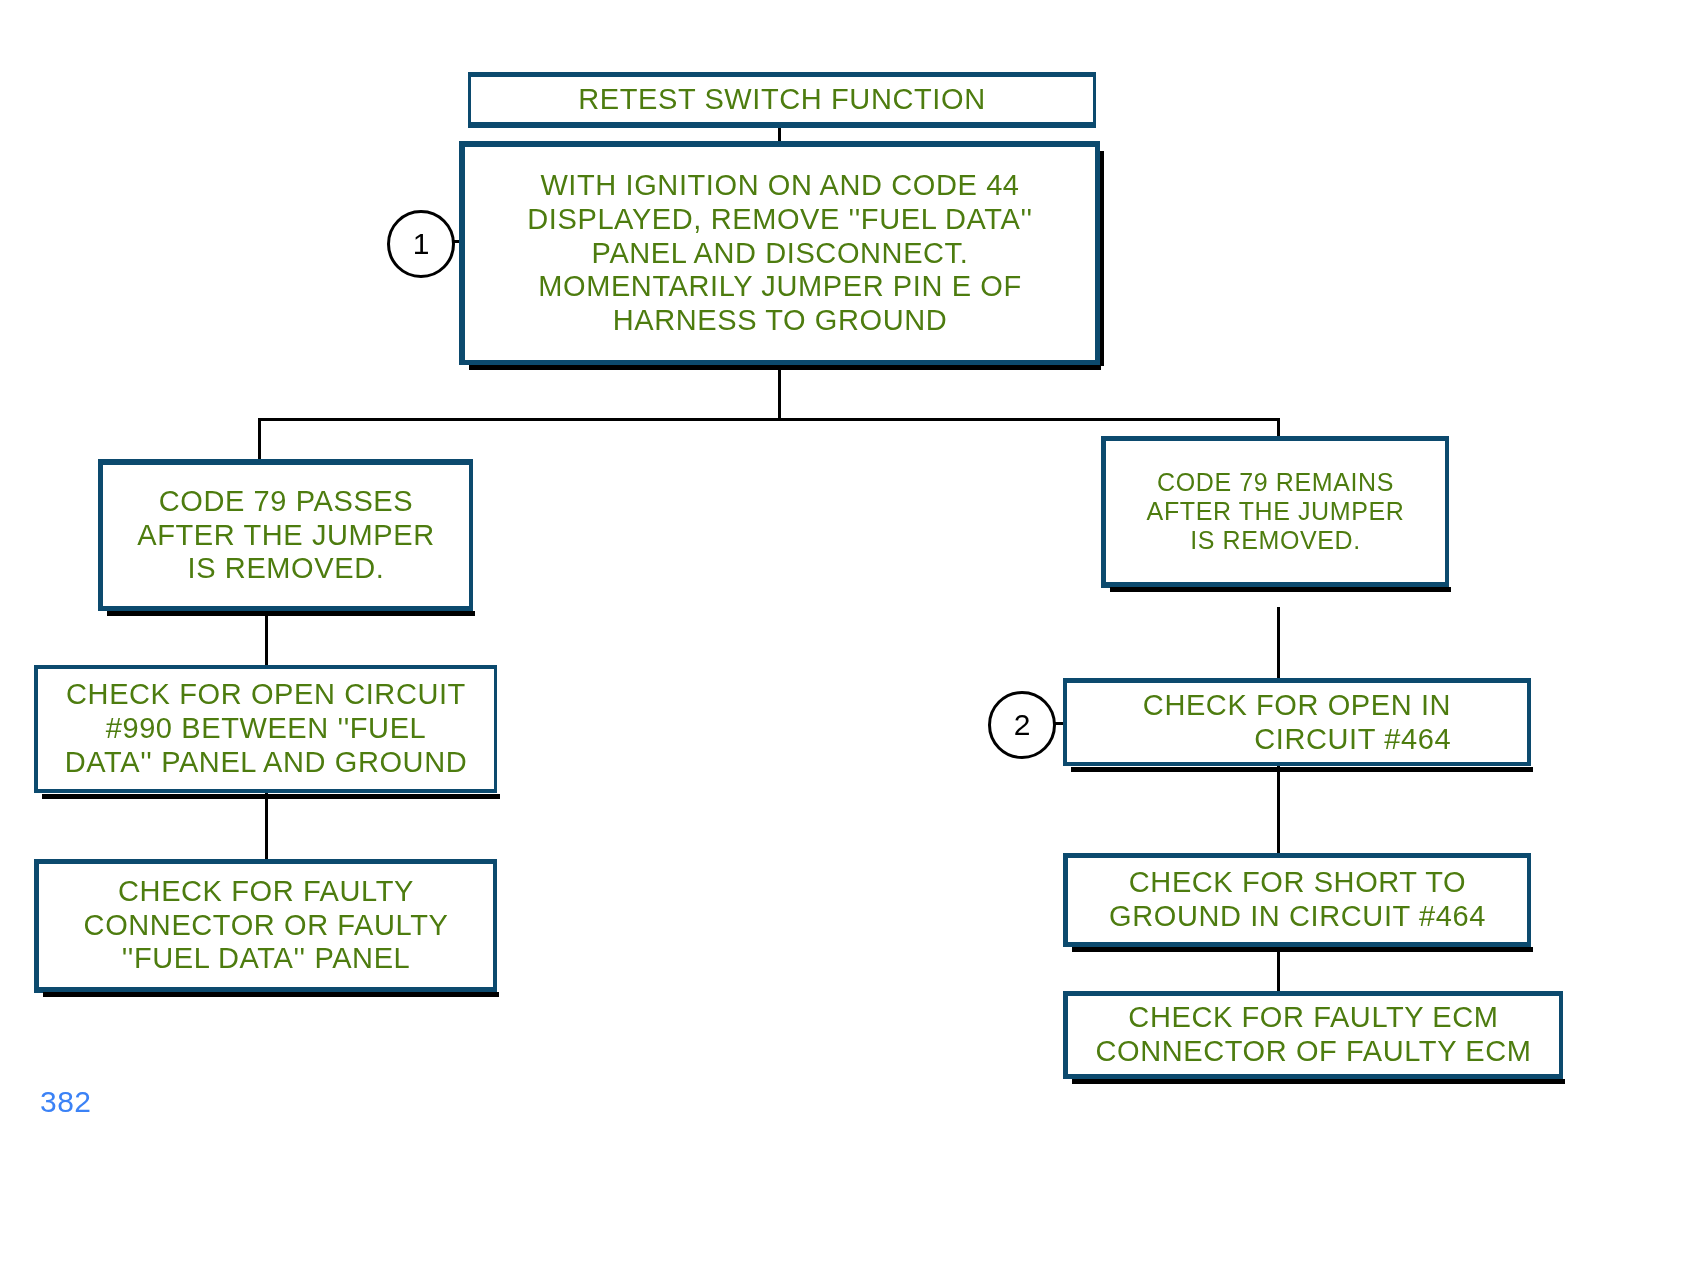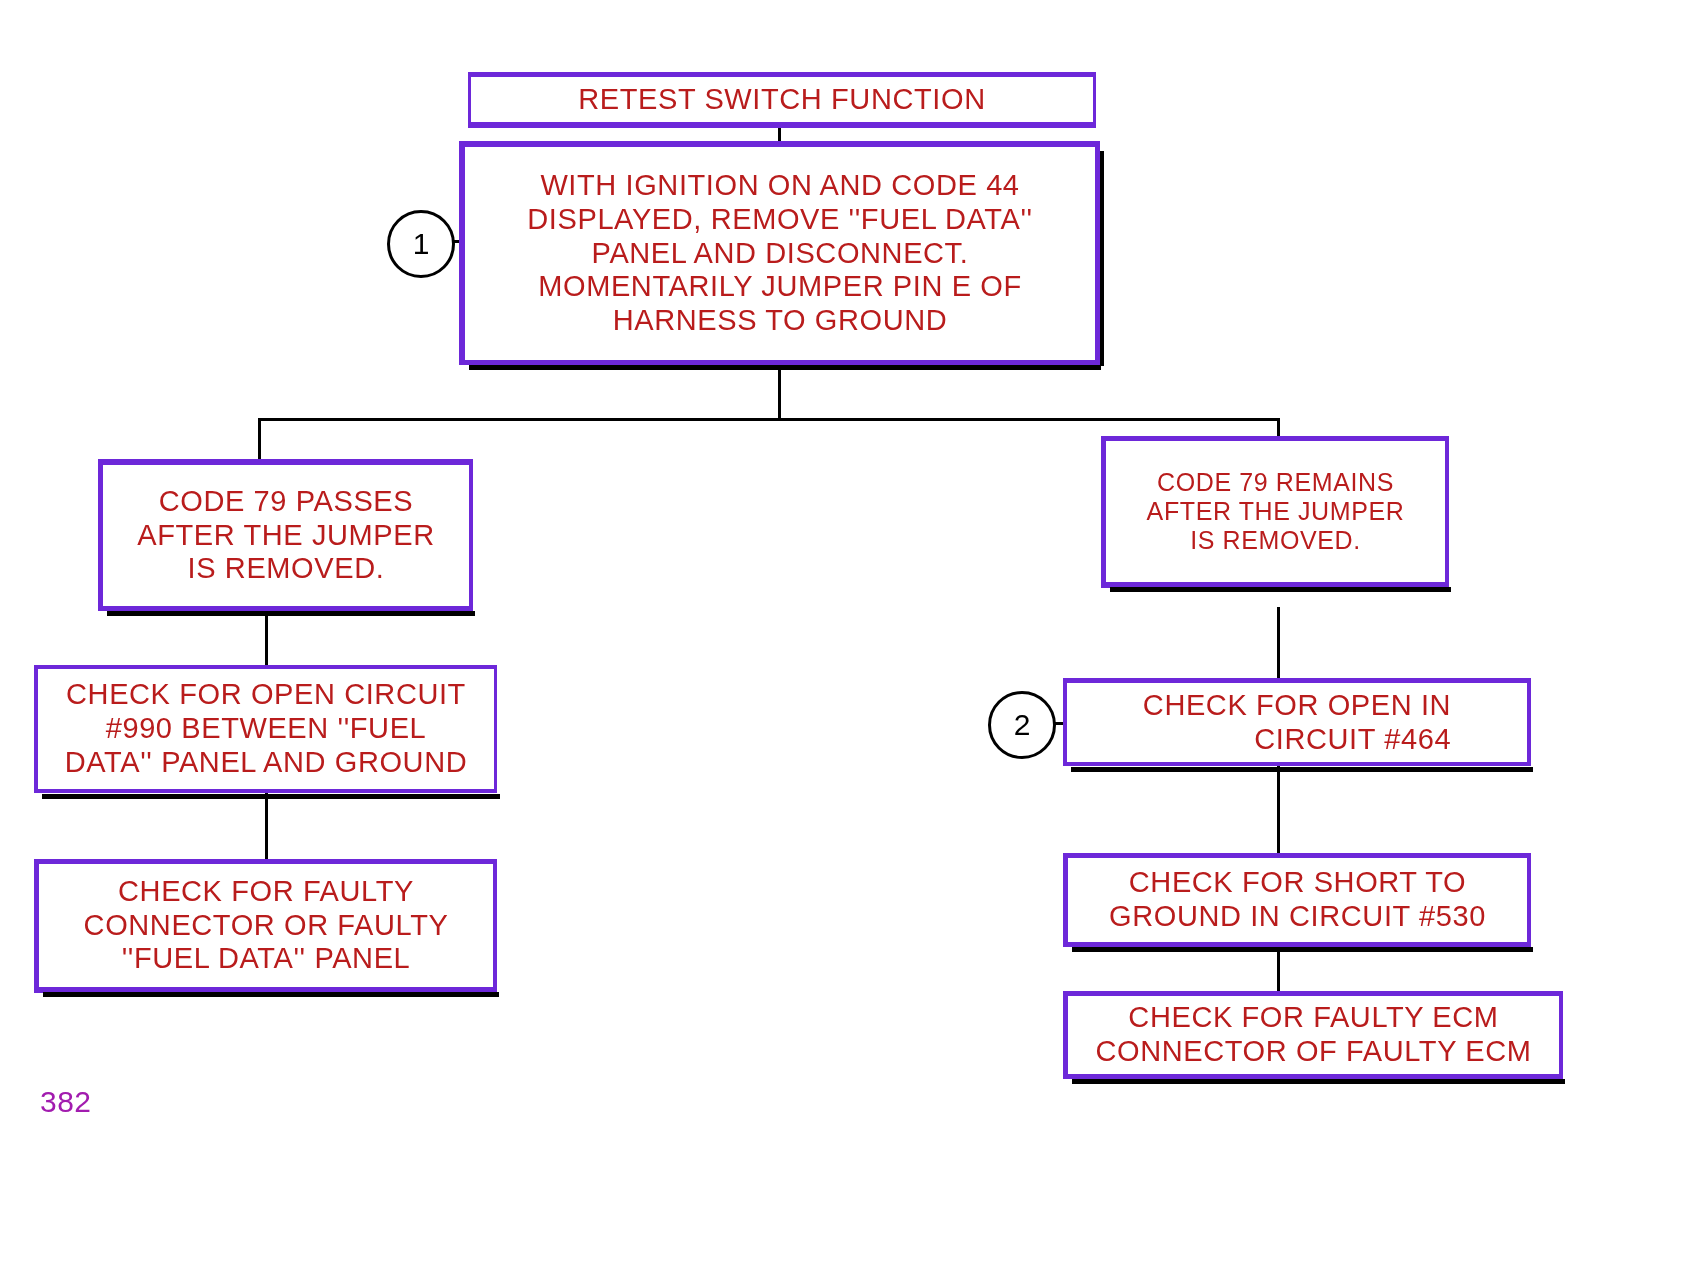--- a/index.html
+++ b/index.html
@@ -14,22 +14,22 @@
     position: relative;
     width: 1682px;
     height: 1274px;
     background: #ffffff;
     overflow: hidden;
   }
   .node {
     position: absolute;
     box-sizing: border-box;
     background: #ffffff;
-    border: 4px solid #6d28d9;
-    color: #b91c1c;
+    border: 4px solid #0c4a6e;
+    color: #4d7c0f;
     text-align: center;
     display: flex;
     align-items: center;
     justify-content: center;
     letter-spacing: 0.6px;
     line-height: 1.17;
     z-index: 3;
   }
   .node .txt {
     display: block;
@@ -134,21 +134,21 @@
     height: 3px;
     background: #000000;
     z-index: 2;
   }
 
   #page-number {
     position: absolute;
     left: 40px;
     top: 1085px;
     font-size: 30px;
-    color: #a21caf;
+    color: #3b82f6;
     letter-spacing: 0.5px;
   }
 </style>
 </head>
 <body>
 
 <div id="page">
 
   <div class="line vline" style="left:778px; top:126px; height:18px;"></div>
 
@@ -216,21 +216,21 @@
 CIRCUIT #464</span>
   </div>
 
   <div class="marker-stub" style="left:1050px; top:722px; width:16px;"></div>
   <div class="marker" style="left:988px; top:691px;">
     <span>2</span>
   </div>
 
   <div class="node sh" id="right-action2-box">
     <span class="txt">CHECK FOR SHORT TO
-GROUND IN CIRCUIT #530</span>
+GROUND IN CIRCUIT #464</span>
   </div>
 
   <div class="node sh" id="right-action3-box">
     <span class="txt">CHECK FOR FAULTY ECM
 CONNECTOR OF FAULTY ECM</span>
   </div>
 
   <div id="page-number">382</div>
 
 </div>

